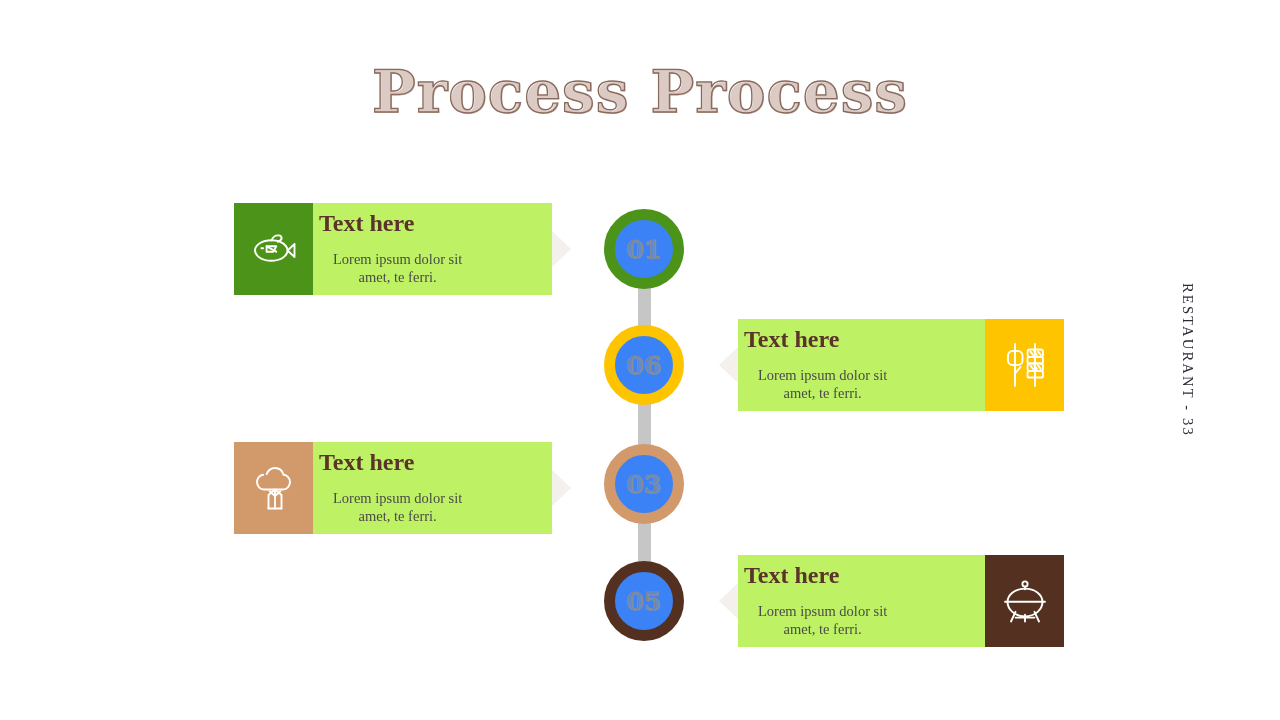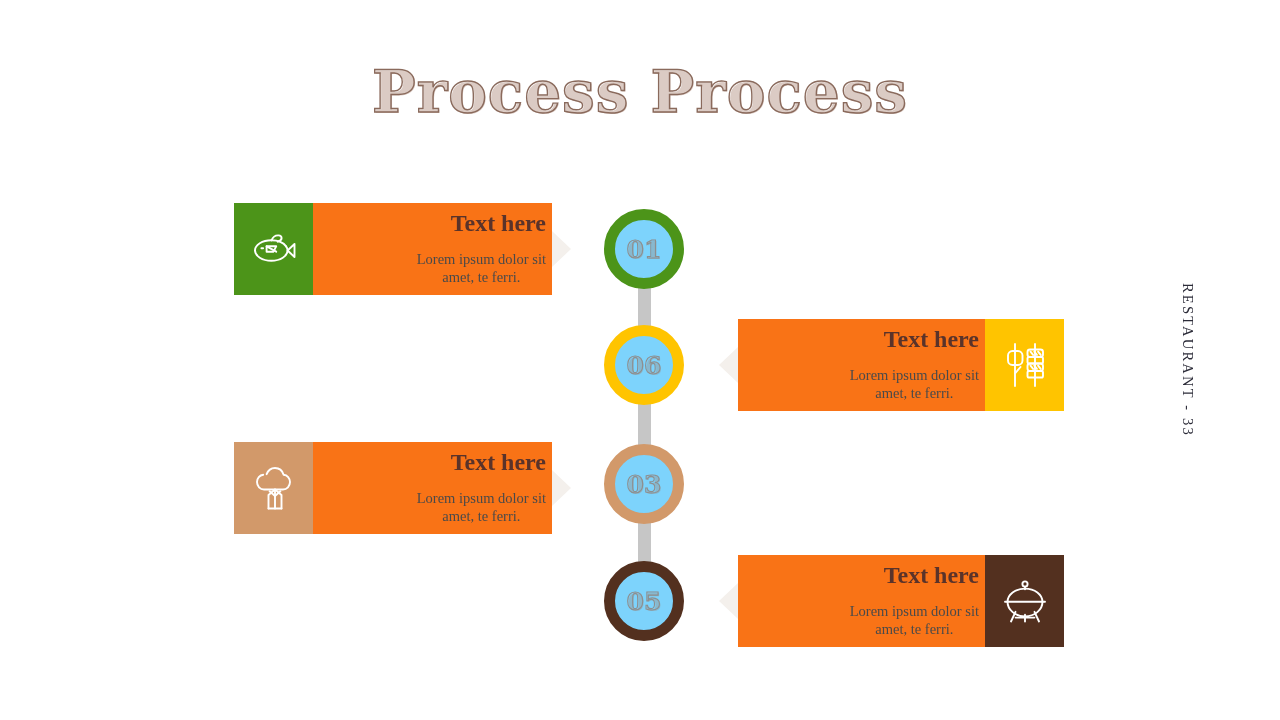--- a/index.html
+++ b/index.html
@@ -36,21 +36,21 @@
     background:#c6c6c6;
   }
 
   
   .node{
     position:absolute;
     width:80px;height:80px;
     border-radius:50%;
     border-style:solid;
     border-width:11px;
-    background:#7dd3fc;
+    background:#3b82f6;
     box-sizing:border-box;
     display:flex;align-items:center;justify-content:center;
   }
   .node .num{
     font-family:"DejaVu Serif", serif;
     font-weight:700;
     font-size:25px;
     letter-spacing:0px;
     color:transparent;
     -webkit-text-stroke:1.1px #8e8e8e;
@@ -69,24 +69,24 @@
     display:flex;
     align-items:stretch;
   }
   .icon-box{
     width:79px;
     flex:0 0 79px;
     display:flex;align-items:center;justify-content:center;
   }
   .body{
     flex:1 1 auto;
-    background:#f97316;
+    background:#bef264;
     display:flex;
     flex-direction:column;
-    align-items:flex-end;
+    align-items:flex-start;
     justify-content:center;
     padding:0 6px;
     box-sizing:border-box;
     gap:12px;
   }
   .head{
     font-family:"Liberation Serif", serif;
     font-weight:700;
     font-size:24px;
     color:#5a332a;

